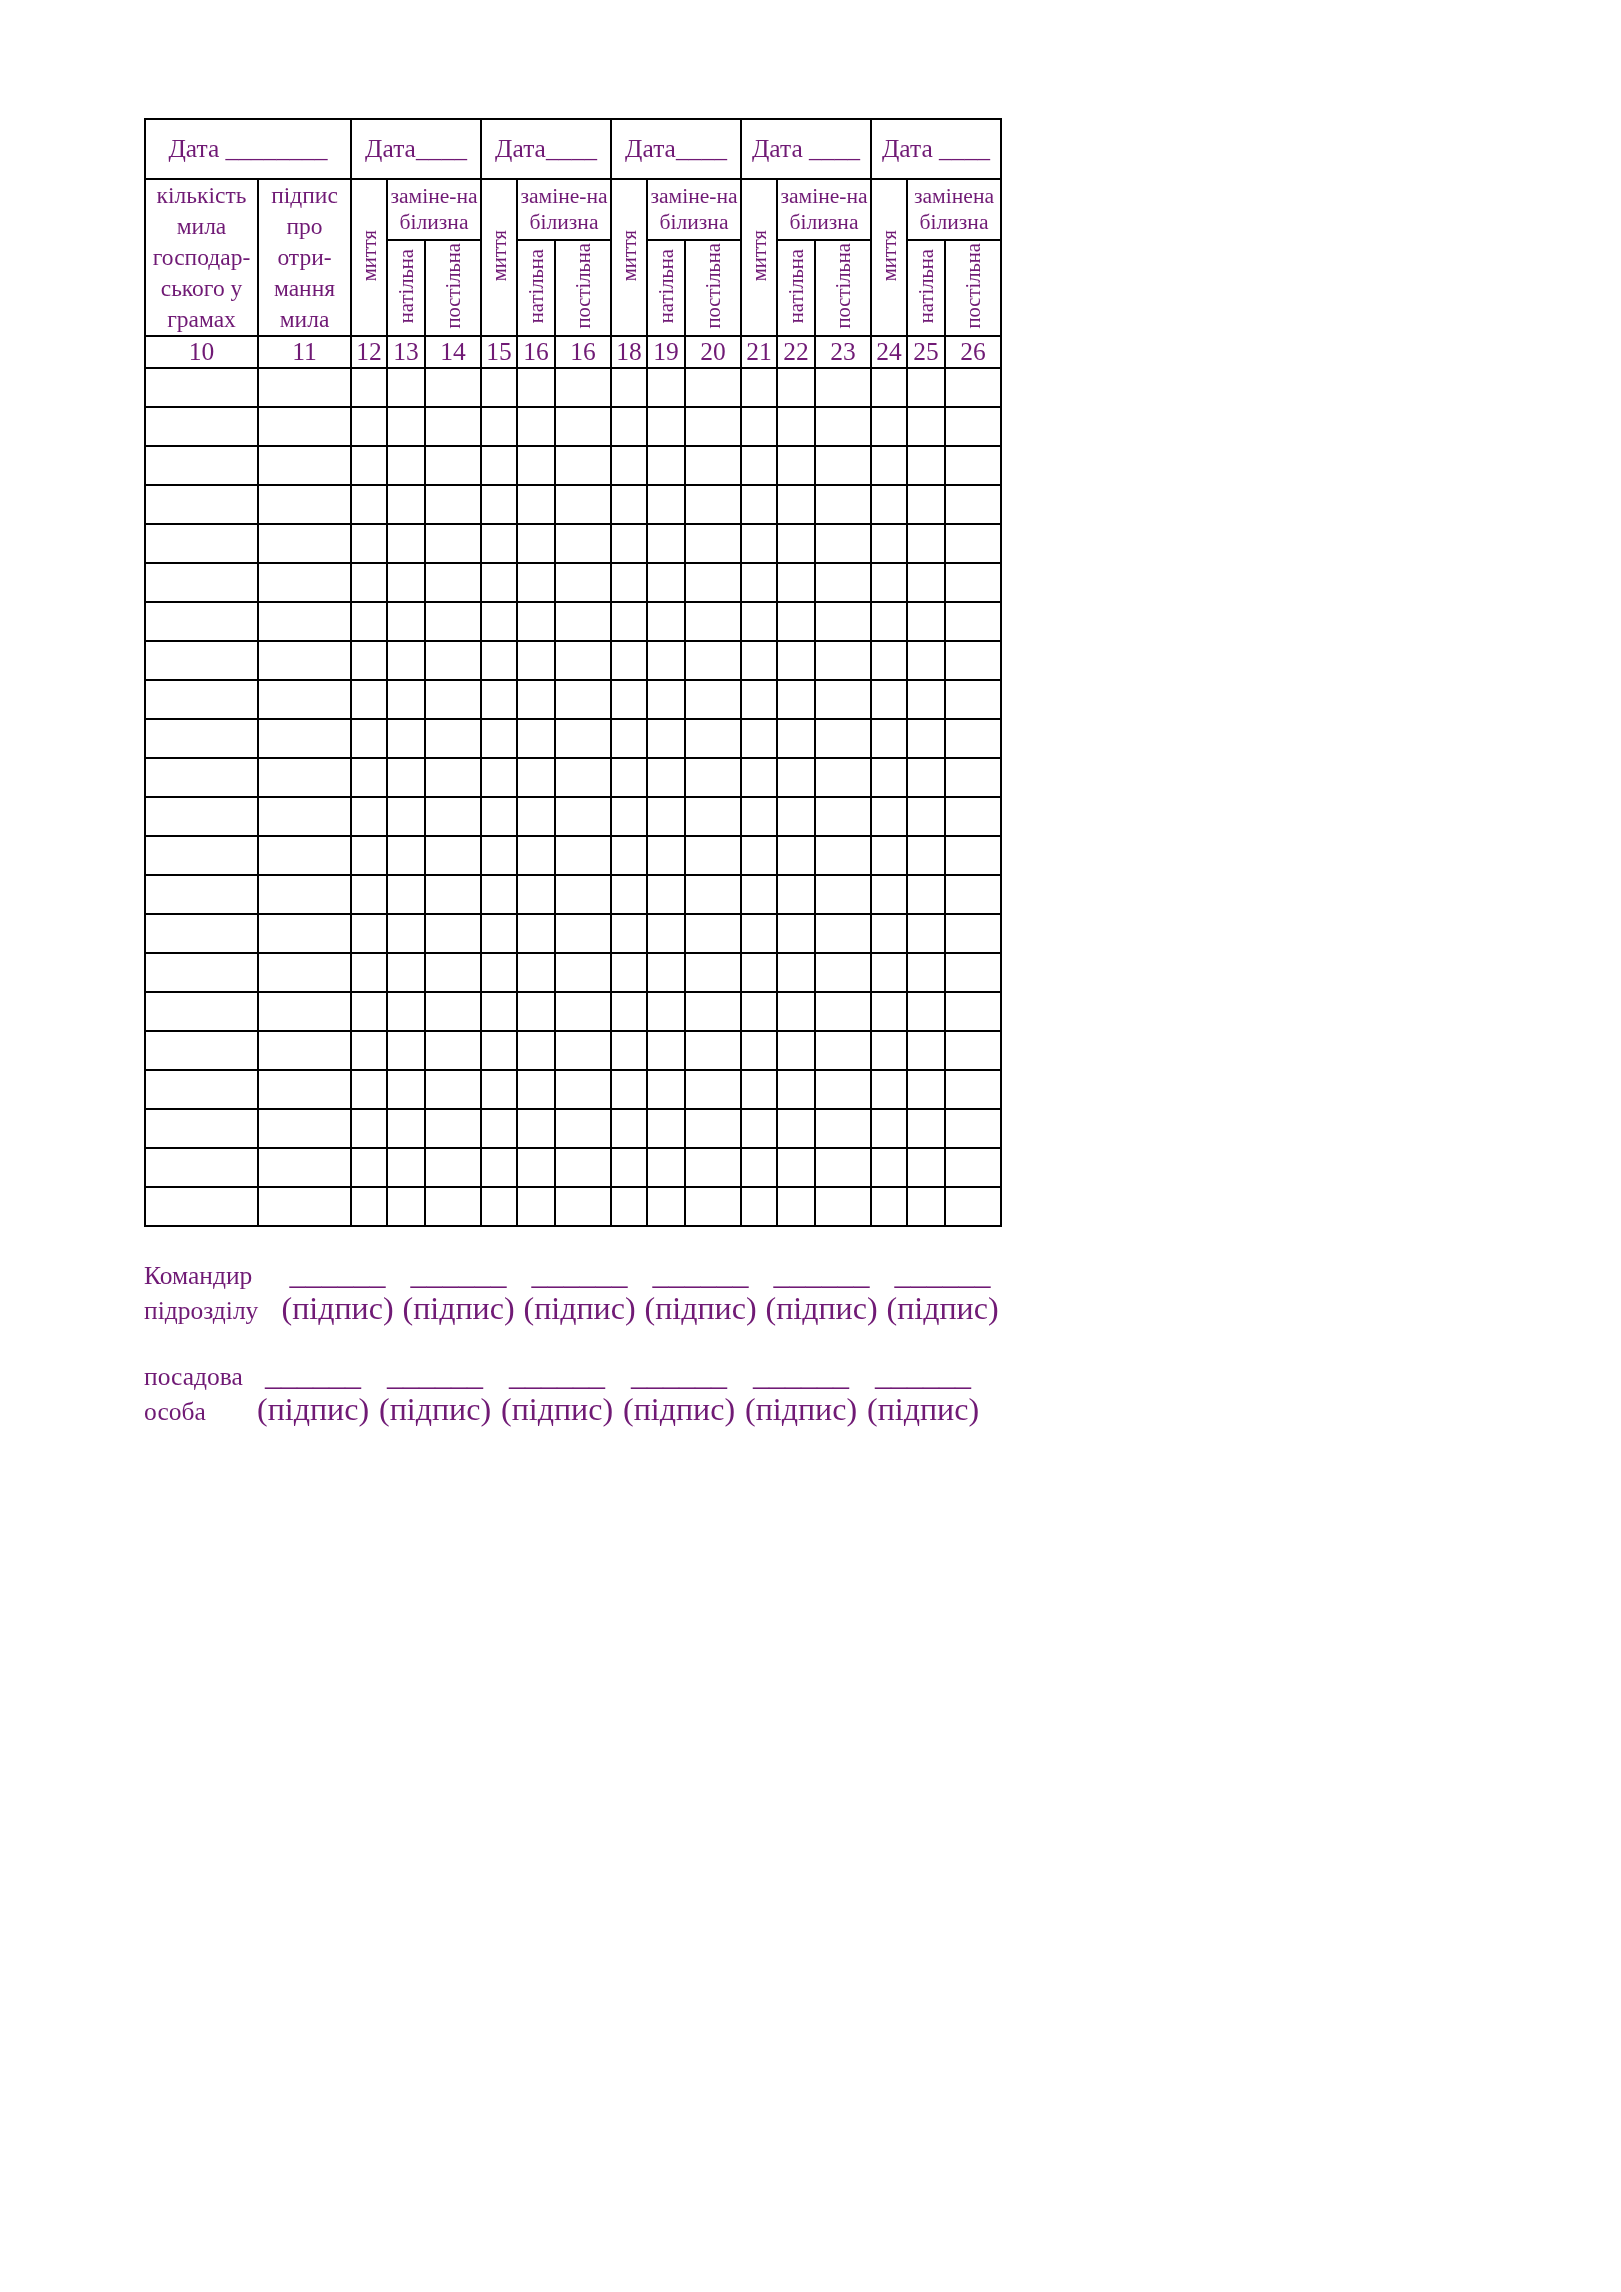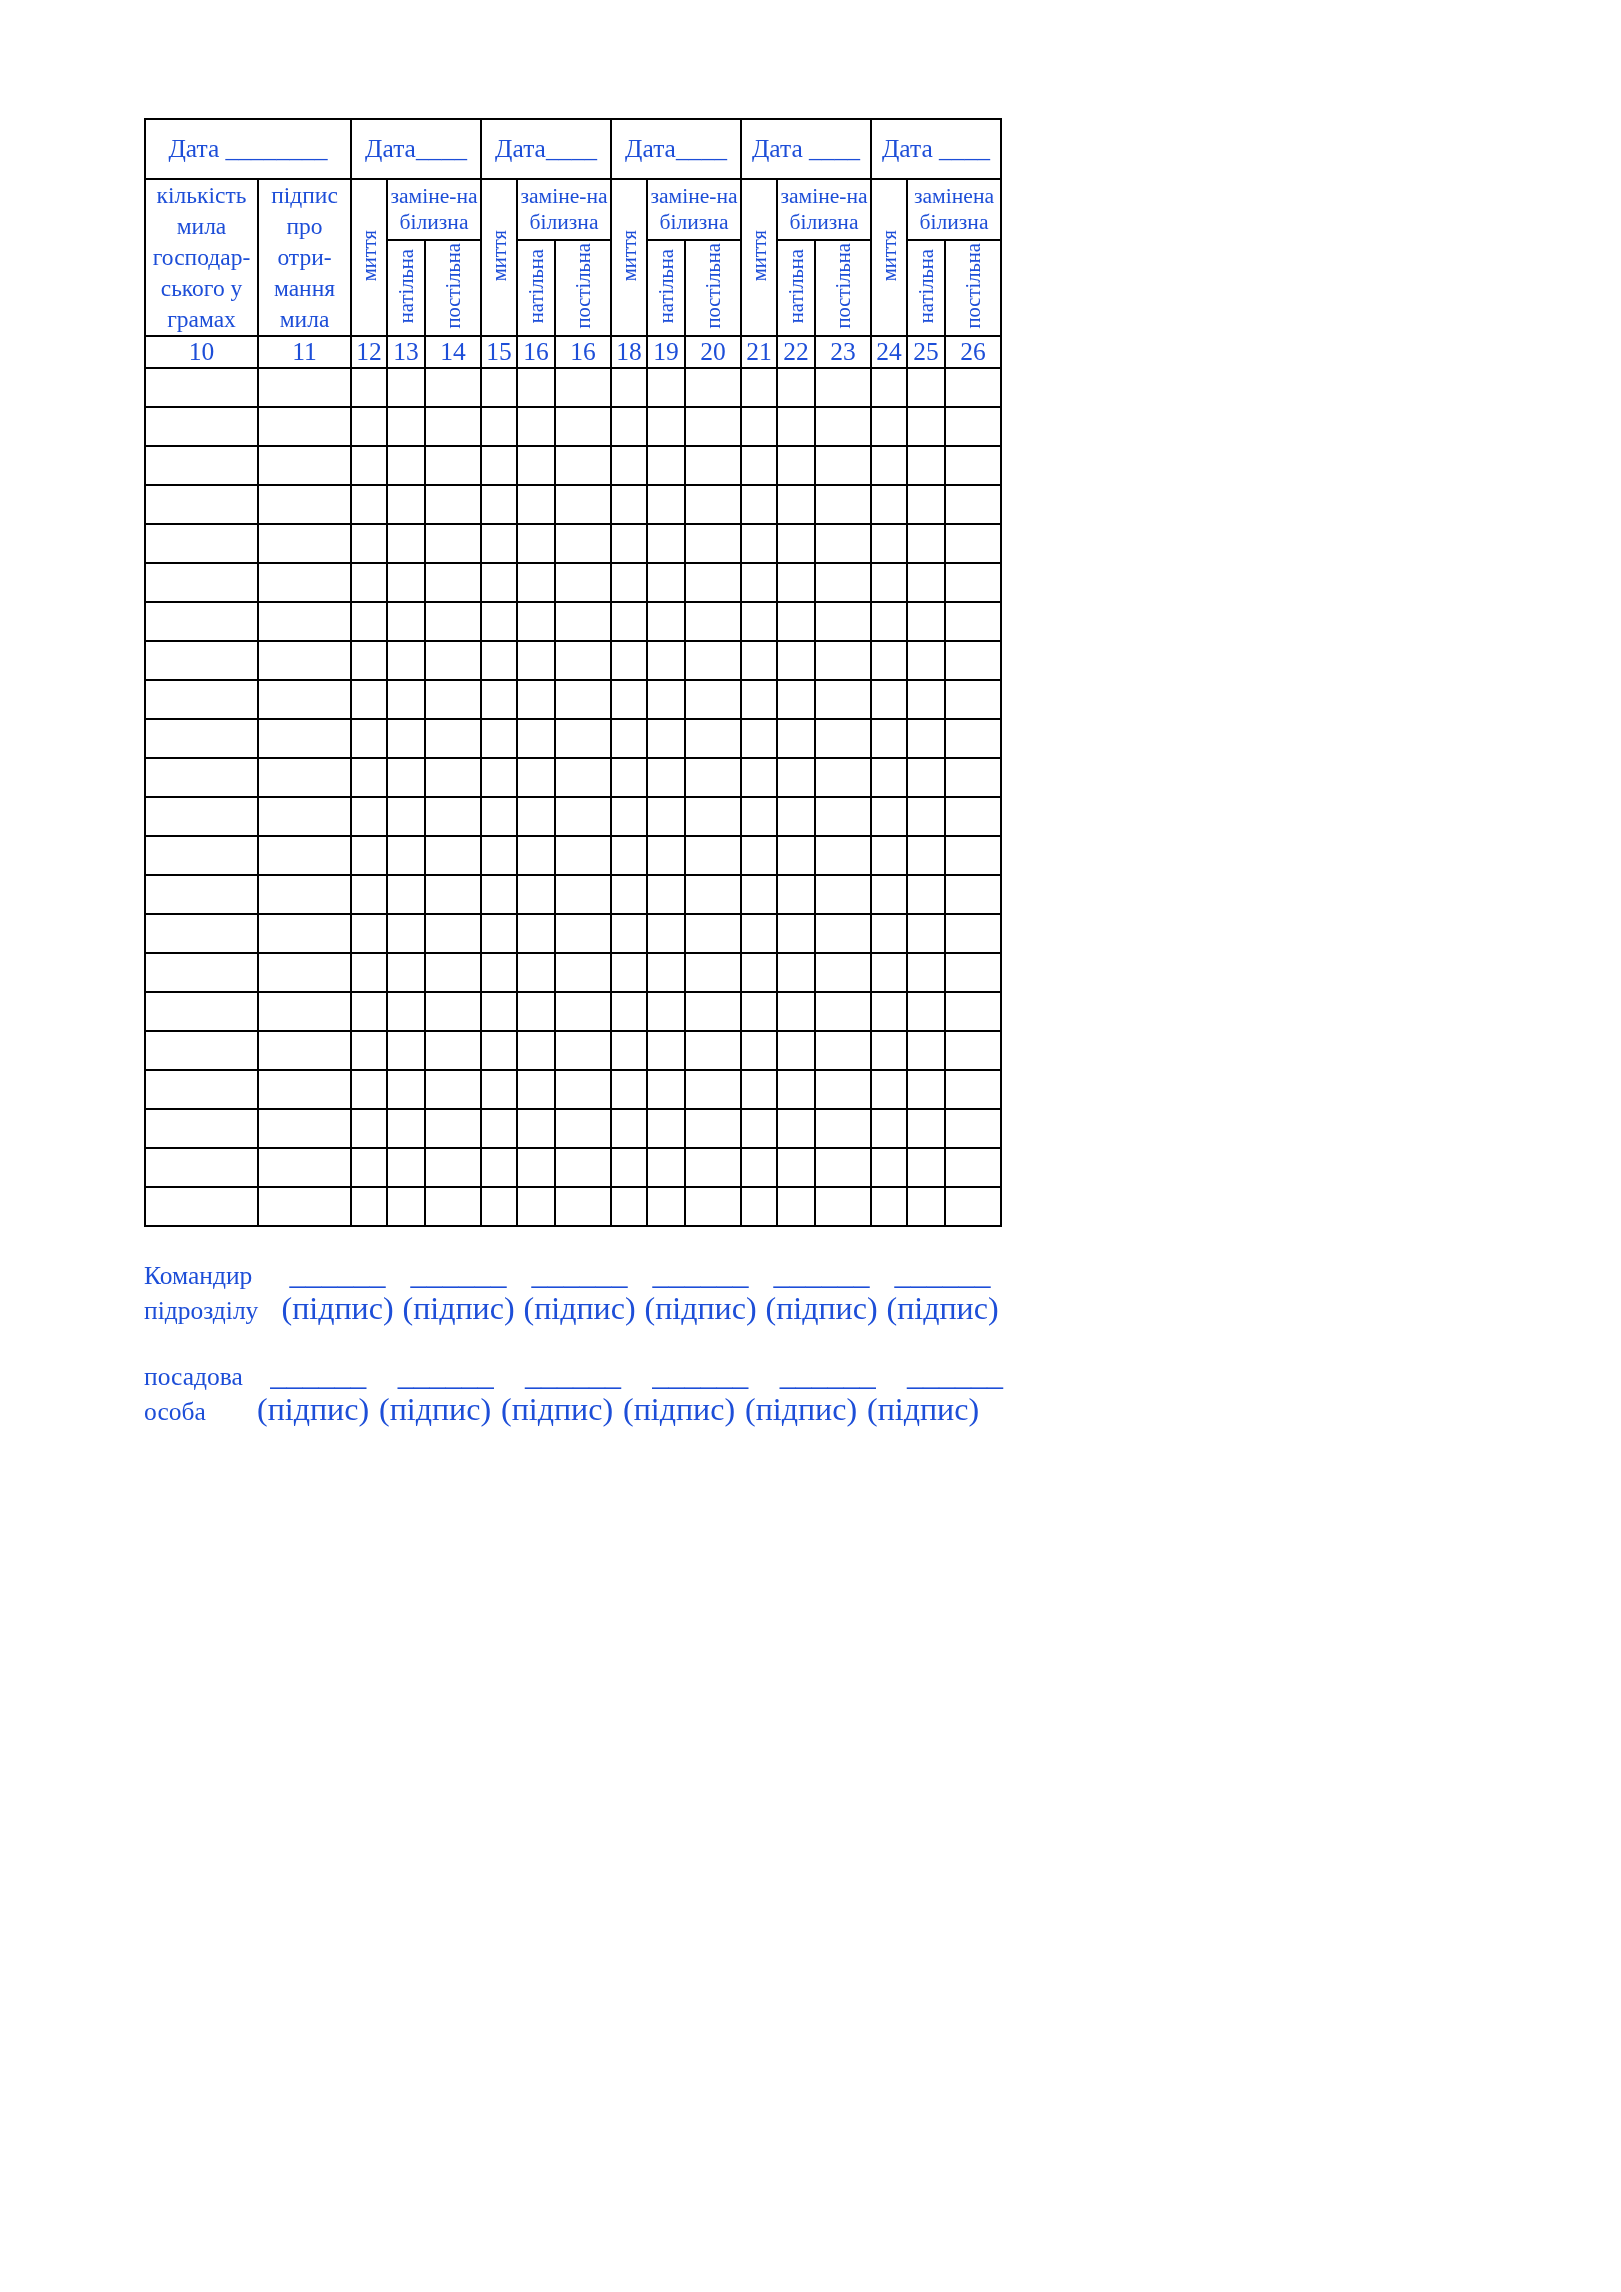--- a/index.html
+++ b/index.html
@@ -2,21 +2,21 @@
 <html><head>
 <meta charset="utf-8">
 <style>
   * { margin: 0; padding: 0; box-sizing: border-box; }
   html, body { background: #ffffff; }
   .page {
     position: relative;
     width: 1621px;
     height: 2293px;
     background: #ffffff;
-    color: #1d4ed8;
+    color: #701a75;
     font-family: "Liberation Serif", "DejaVu Serif", serif;
     overflow: hidden;
   }
   .content {
     position: absolute;
     left: 144px;
     top: 118px;
     width: 872px;
   }
   table.form {
@@ -63,21 +63,21 @@
     align-items: baseline;
     font-size: 25.5px;
     line-height: 33px;
   }
   .sig-label { width: 133px; flex: 0 0 auto; }
   .sig-cell { width: 121px; flex: 0 0 auto; text-align: center; font-size: 32px; }
   .official { margin-top: 31px; }
   .official .sig-label { width: 108px; }
   .official .sig-cell { width: 122px; }
   .official-line1 { font-size: 25.5px; line-height: 35px; word-spacing: 15.7px; }
-  .official .blanks { margin-top: 14px; justify-content: space-between; }
+  .official .blanks { margin-top: 14px; }
 </style>
 </head>
 <body>
 
 <div class="page">
   <div class="content">
 
     <table class="form">
       <colgroup>
         <col style="width:113px">

